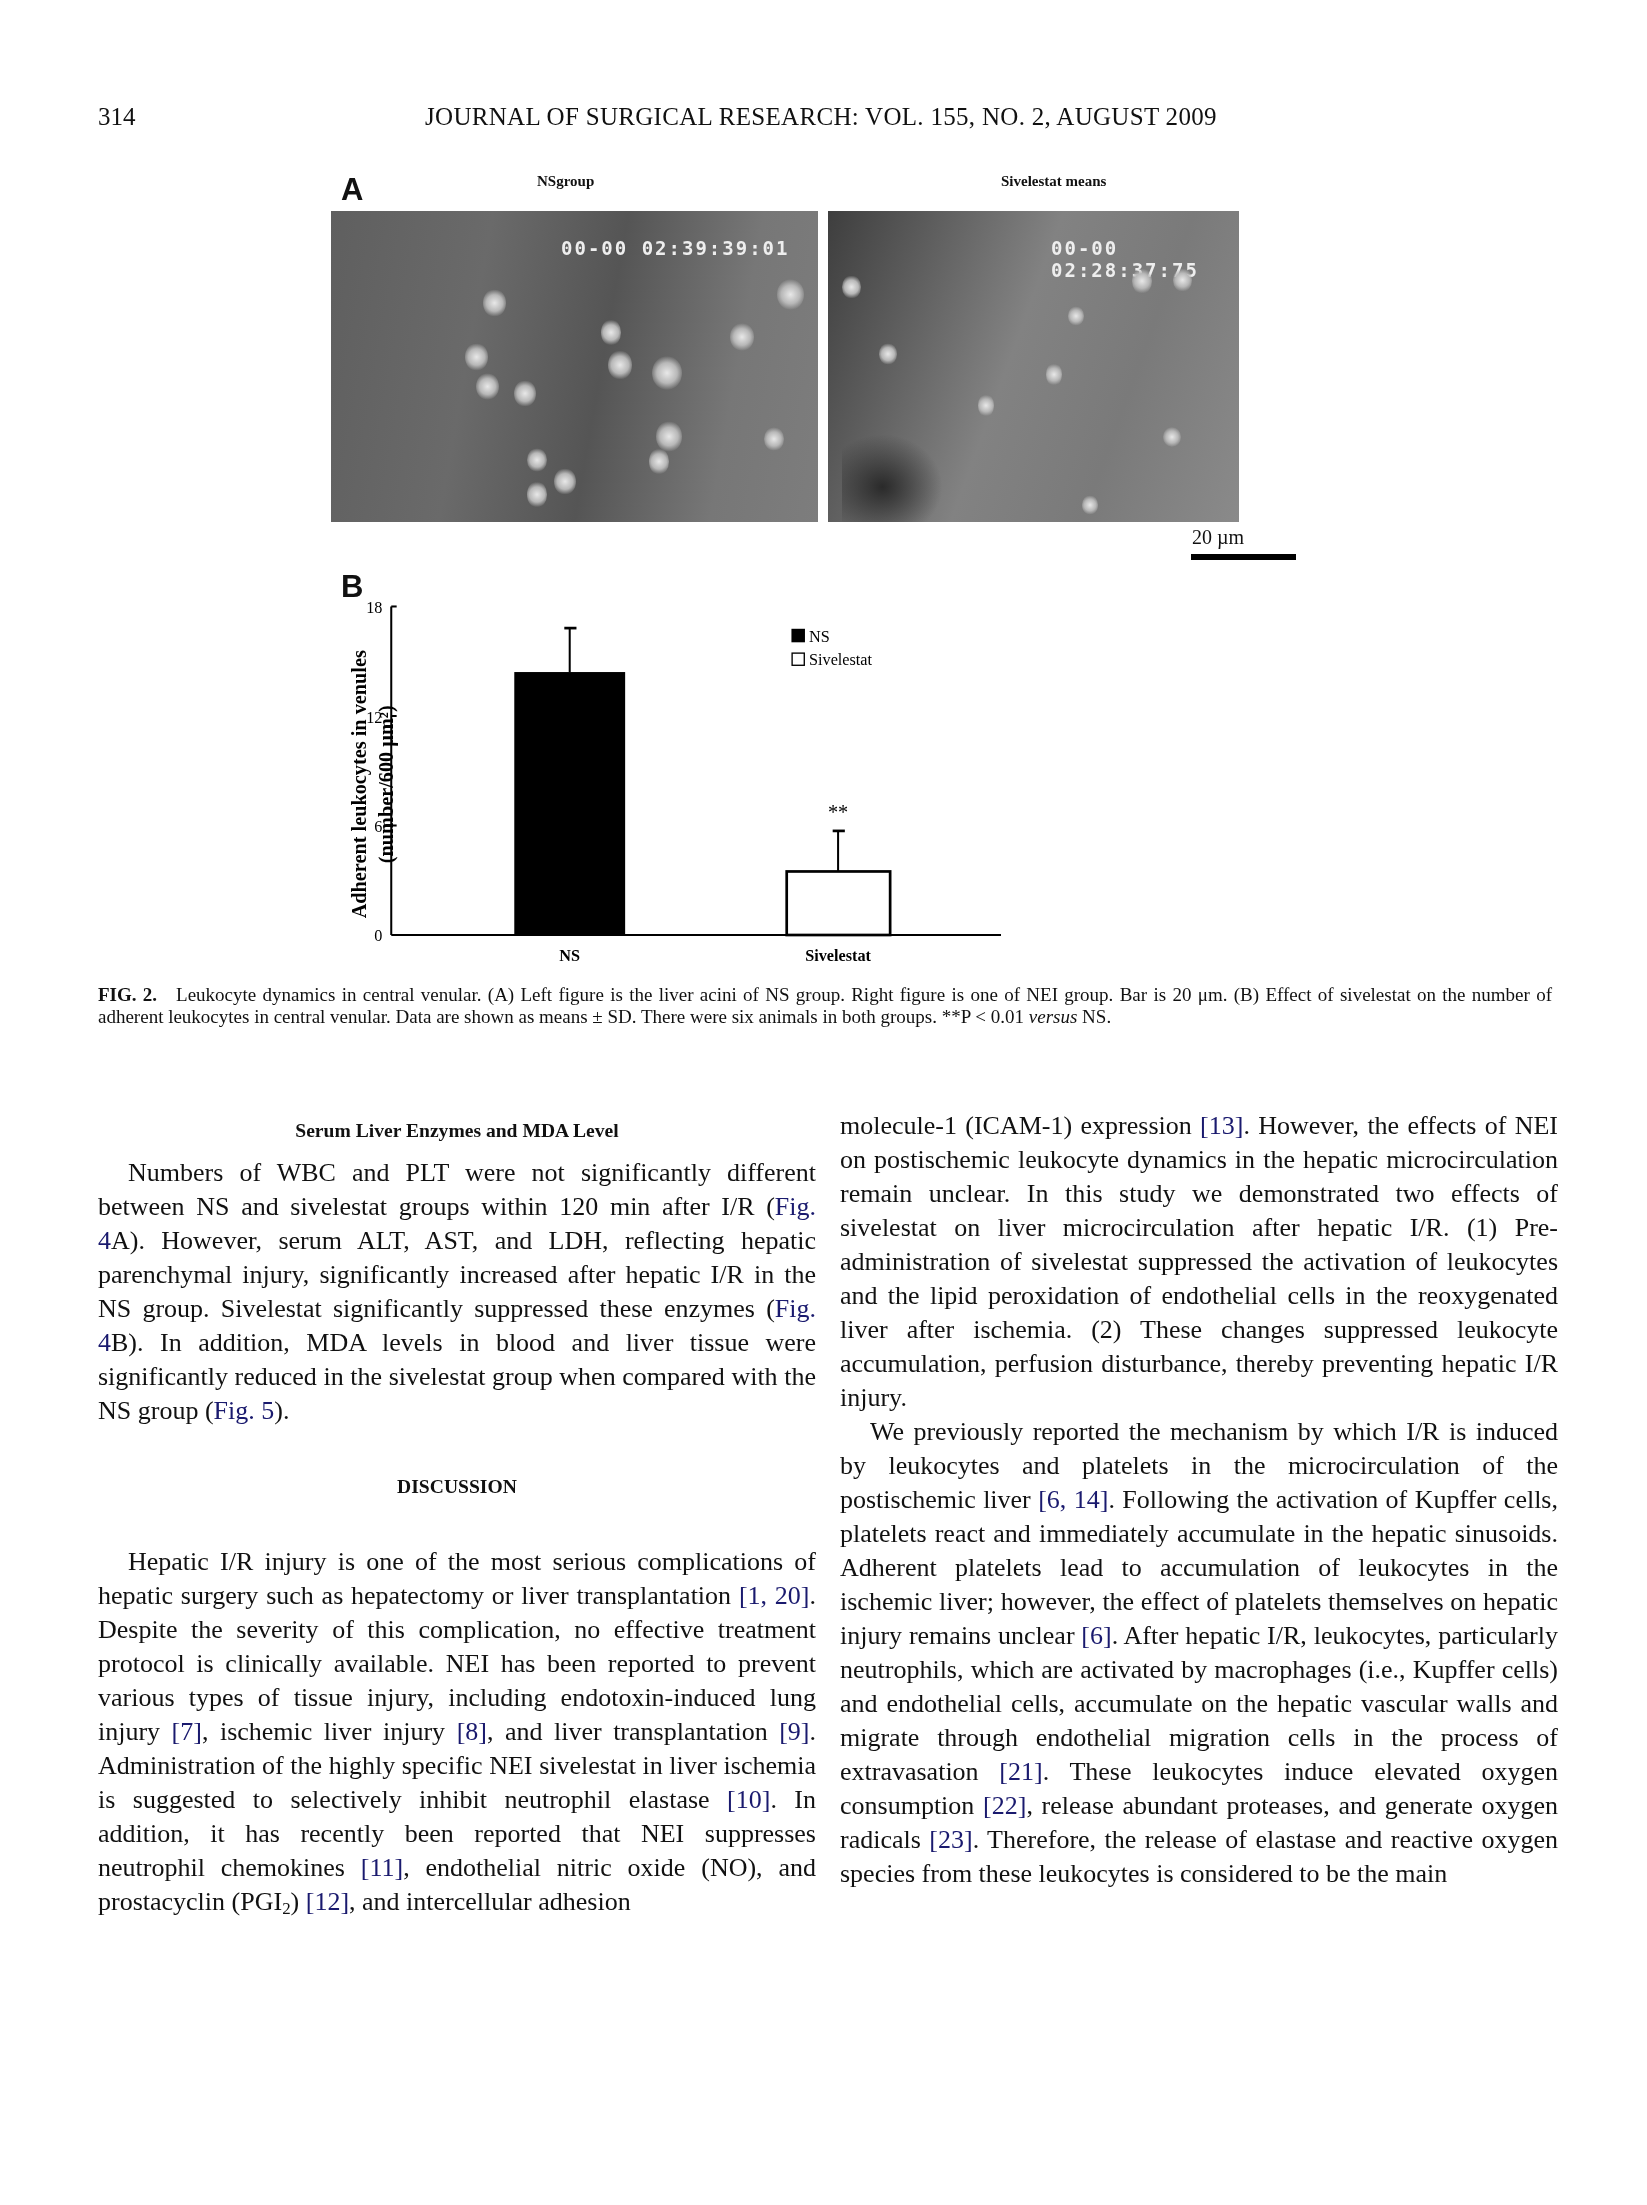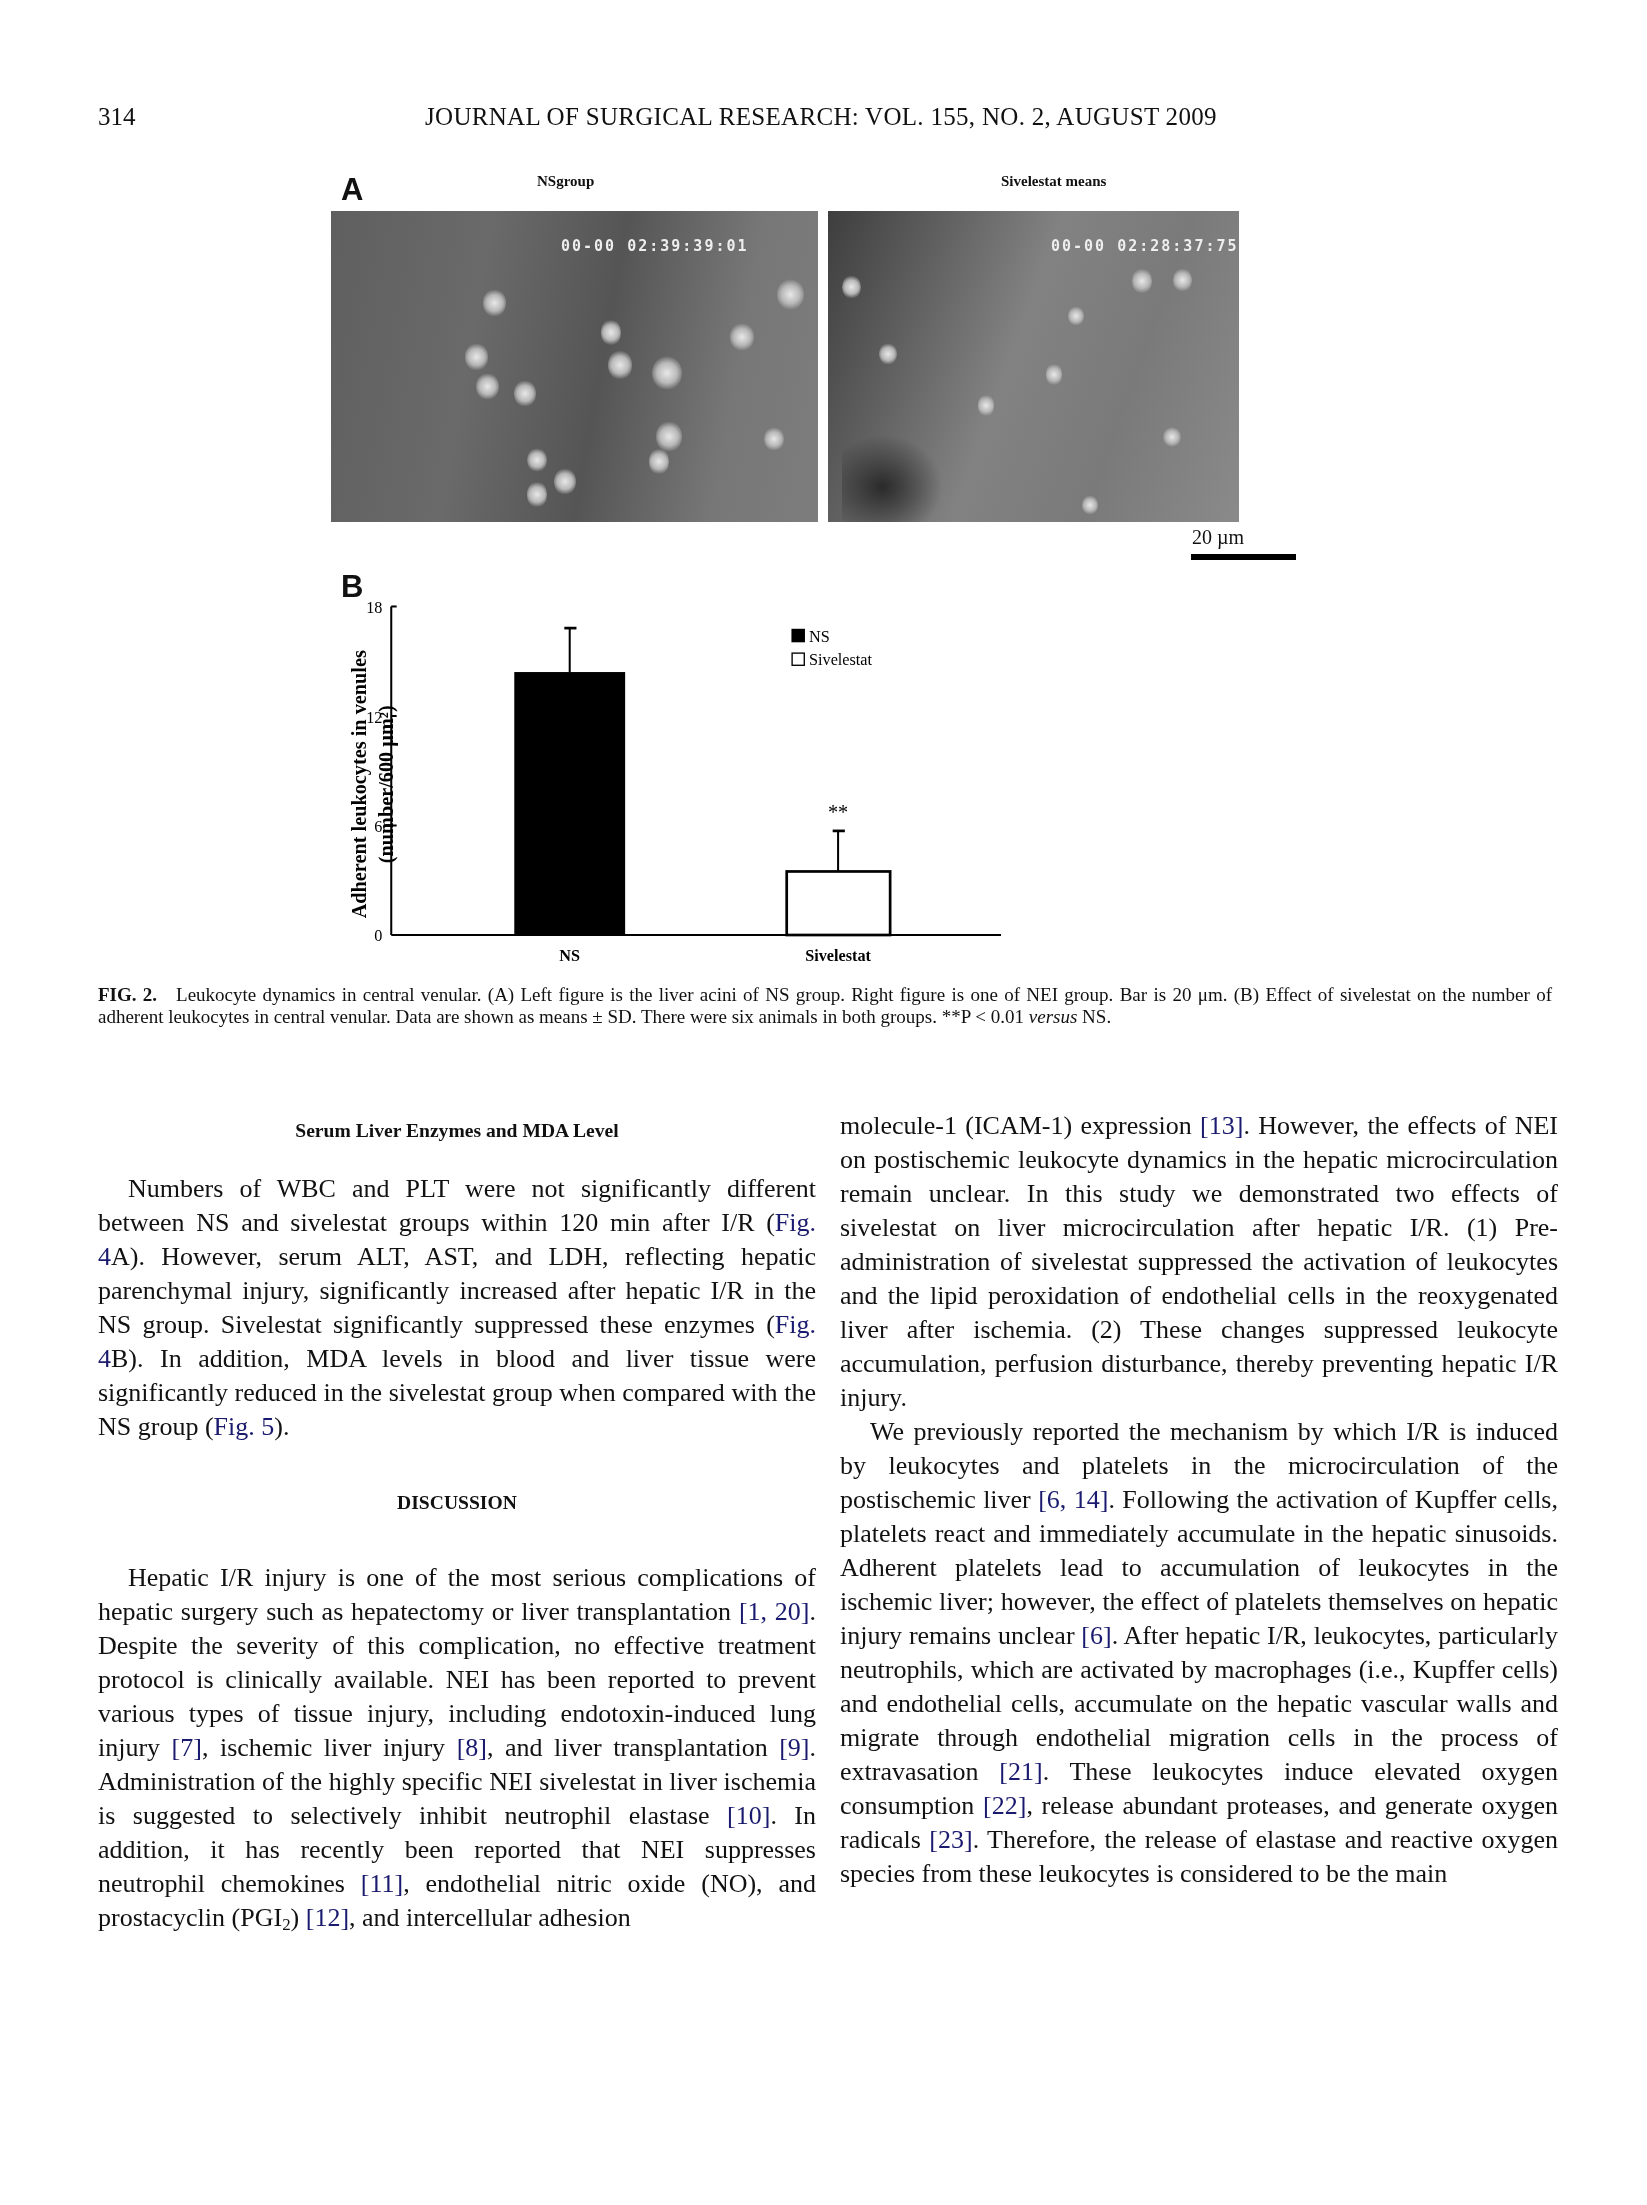--- a/index.html
+++ b/index.html
@@ -6,21 +6,21 @@
   body { width: 1648px; height: 2205px; position: relative; overflow: hidden;
          font-family: "Liberation Serif", "DejaVu Serif", serif; color: #111; }
   .abs { position: absolute; }
   .running-head { top: 103px; left: 0; width: 1648px; height: 27px; font-size: 25px; }
   .page-num { position: absolute; left: 98px; top: 0; }
   .journal { position: absolute; left: 425px; top: 0; letter-spacing: 0.3px; }
   .panel-letter { font-family: "Liberation Sans", "DejaVu Sans", sans-serif; font-weight: bold; font-size: 31px; }
   .img-title { font-weight: bold; font-size: 15px; }
   .micro { background: #6b6b6b; overflow: hidden; }
   .micro .ts { position: absolute; color: #eee; font-family: "DejaVu Sans Mono", "Liberation Mono", monospace;
-               font-size: 15px; letter-spacing: 2px; font-weight: bold; }
+               font-size: 19px; letter-spacing: 2px; font-weight: bold; }
   .cell { position: absolute; border-radius: 50%; background: radial-gradient(circle, #e8e8e8 0%, #b8b8b8 45%, rgba(140,140,140,0) 75%); }
   .chart-svg text { font-family: "Liberation Serif", "DejaVu Serif", serif; }
   .caption { left: 98px; top: 984px; width: 1454px; font-size: 19px; line-height: 22px; text-align: justify; }
   .caption b { font-weight: bold; }
   .col { position: absolute; width: 718px; font-size: 26px; line-height: 34px; text-align: justify; }
   .col p { margin: 0; text-indent: 30px; }
   .col p.noindent { text-indent: 0; }
   .section-head { text-align: center; font-weight: bold; font-size: 19.6px; margin: 0; }
   .link { color: #1a1a6e; }
   sub { font-size: 0.65em; vertical-align: -0.25em; line-height: 0; }
@@ -109,21 +109,21 @@
 
   <text x="362" y="552" text-anchor="middle" font-size="24" font-weight="bold">NS</text>
   <text x="759" y="552" text-anchor="middle" font-size="24" font-weight="bold">Sivelestat</text>
 </svg>
 
 <div class="abs caption">
   <b>FIG. 2.</b>&nbsp;&nbsp;&nbsp;<span>Leukocyte dynamics in central venular. (A) Left figure is the liver acini of NS group. Right figure is one of NEI group. Bar is 20 μm. (B) Effect of sivelestat on the number of adherent leukocytes in central venular. Data are shown as means ± SD. There were six animals in both groups.</span> <span>**P &lt; 0.01 </span><i>versus</i><span> NS.</span>
 </div>
 
 <div class="col" style="left:98px; top:1114px;">
-  <h3 class="section-head" style="margin-bottom:24px;">Serum Liver Enzymes and MDA Level</h3>
+  <h3 class="section-head" style="margin-bottom:8px;">Serum Liver Enzymes and MDA Level</h3>
   <p>Numbers of WBC and PLT were not significantly different between NS and sivelestat groups within 120 min after I/R (<span class="link">Fig. 4</span>A). However, serum ALT, AST, and LDH, reflecting hepatic parenchymal injury, significantly increased after hepatic I/R in the NS group. Sivelestat significantly suppressed these enzymes (<span class="link">Fig. 4</span>B). In addition, MDA levels in blood and liver tissue were significantly reduced in the sivelestat group when compared with the NS group (<span class="link">Fig. 5</span>).</p>
   <h3 class="section-head" style="margin-top:42px; margin-bottom:41px;">DISCUSSION</h3>
   <p>Hepatic I/R injury is one of the most serious complications of hepatic surgery such as hepatectomy or liver transplantation <span class="link">[1, 20]</span>. Despite the severity of this complication, no effective treatment protocol is clinically available. NEI has been reported to prevent various types of tissue injury, including endotoxin-induced lung injury <span class="link">[7]</span>, ischemic liver injury <span class="link">[8]</span>, and liver transplantation <span class="link">[9]</span>. Administration of the highly specific NEI sivelestat in liver ischemia is suggested to selectively inhibit neutrophil elastase <span class="link">[10]</span>. In addition, it has recently been reported that NEI suppresses neutrophil chemokines <span class="link">[11]</span>, endothelial nitric oxide (NO), and prostacyclin (PGI<sub>2</sub>) <span class="link">[12]</span>, and intercellular adhesion</p>
 </div>
 
 <div class="col" style="left:840px; top:1109px;">
   <p class="noindent">molecule-1 (ICAM-1) expression <span class="link">[13]</span>. However, the effects of NEI on postischemic leukocyte dynamics in the hepatic microcirculation remain unclear. In this study we demonstrated two effects of sivelestat on liver microcirculation after hepatic I/R. (1) Pre-administration of sivelestat suppressed the activation of leukocytes and the lipid peroxidation of endothelial cells in the reoxygenated liver after ischemia. (2) These changes suppressed leukocyte accumulation, perfusion disturbance, thereby preventing hepatic I/R injury.</p>
   <p>We previously reported the mechanism by which I/R is induced by leukocytes and platelets in the microcirculation of the postischemic liver <span class="link">[6, 14]</span>. Following the activation of Kupffer cells, platelets react and immediately accumulate in the hepatic sinusoids. Adherent platelets lead to accumulation of leukocytes in the ischemic liver; however, the effect of platelets themselves on hepatic injury remains unclear <span class="link">[6]</span>. After hepatic I/R, leukocytes, particularly neutrophils, which are activated by macrophages (i.e., Kupffer cells) and endothelial cells, accumulate on the hepatic vascular walls and migrate through endothelial migration cells in the process of extravasation <span class="link">[21]</span>. These leukocytes induce elevated oxygen consumption <span class="link">[22]</span>, release abundant proteases, and generate oxygen radicals <span class="link">[23]</span>. Therefore, the release of elastase and reactive oxygen species from these leukocytes is considered to be the main</p>
 </div>
 

